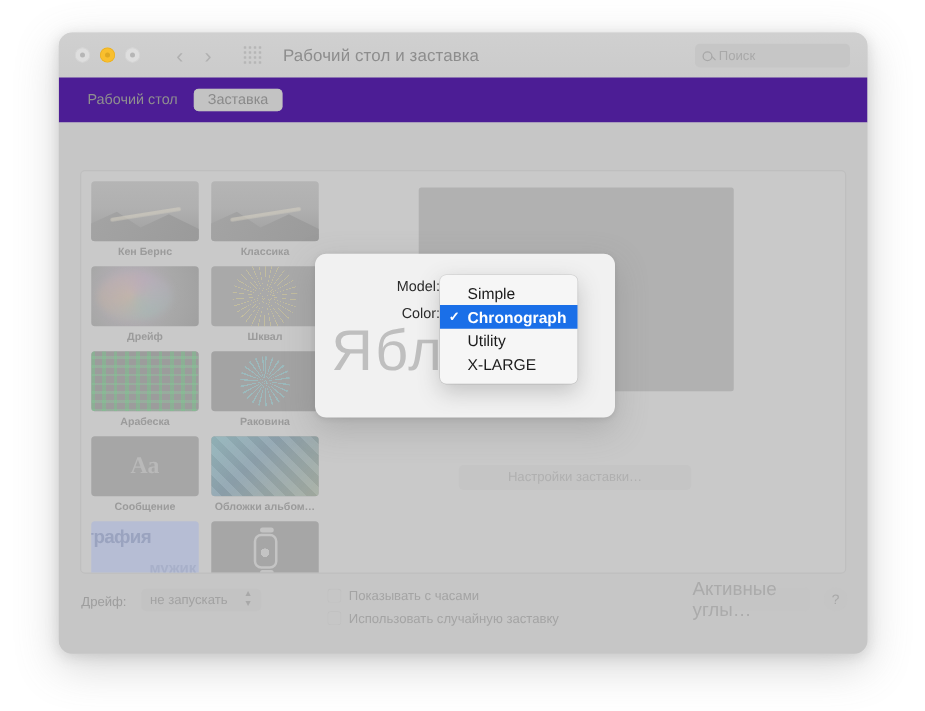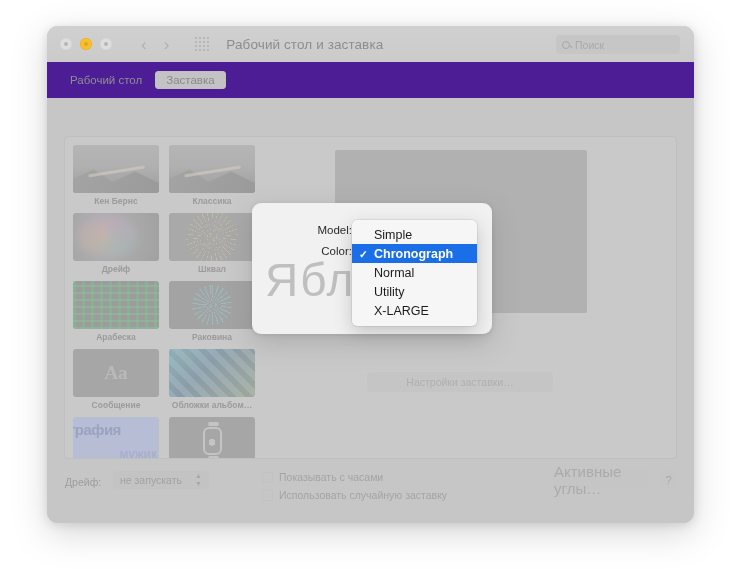--- a/index.html
+++ b/index.html
@@ -192,21 +192,21 @@
     z-index:20;
   }
   .sheet .flabel {
     position:absolute; font-size:11.5px; color:#2b2b2b; text-align:right; width:60px;
   }
   .sheet .flabel.model { left:40px; top:21px; }
   .sheet .flabel.color { left:40px; top:42px; }
 
   
   .dropdown {
-    position:absolute; left:352px; top:220px; width:125px;
+    position:absolute; left:352px; top:220px; width:110px;
     background:#f6f6f6; border-radius:5px;
     box-shadow: 0 6px 18px rgba(90,90,90,.30), 0 0 0 .5px rgba(150,150,150,.35);
     padding:5px 0 6px; z-index:30;
   }
   .ditem {
     height:19px; display:flex; align-items:center;
     font-size:12.5px; color:#1b1b1b; padding-left:22px; position:relative;
   }
   .ditem.sel { background:#1a6fe8; color:#ffffff; font-weight:bold; }
   .ditem .check { position:absolute; left:7px; font-size:10.5px; font-weight:bold; }
@@ -363,23 +363,20 @@
 
   <div class="dropdown">
     <div class="ditem">
       <span>Simple</span>
     </div>
     <div class="ditem sel">
       <span class="check">✓</span>
       <span>Chronograph</span>
     </div>
     <div class="ditem">
-      <span>Normal</span>
-    </div>
-    <div class="ditem">
       <span>Utility</span>
     </div>
     <div class="ditem">
       <span>X-LARGE</span>
     </div>
   </div>
 
 </div>
 
 </body></html>

